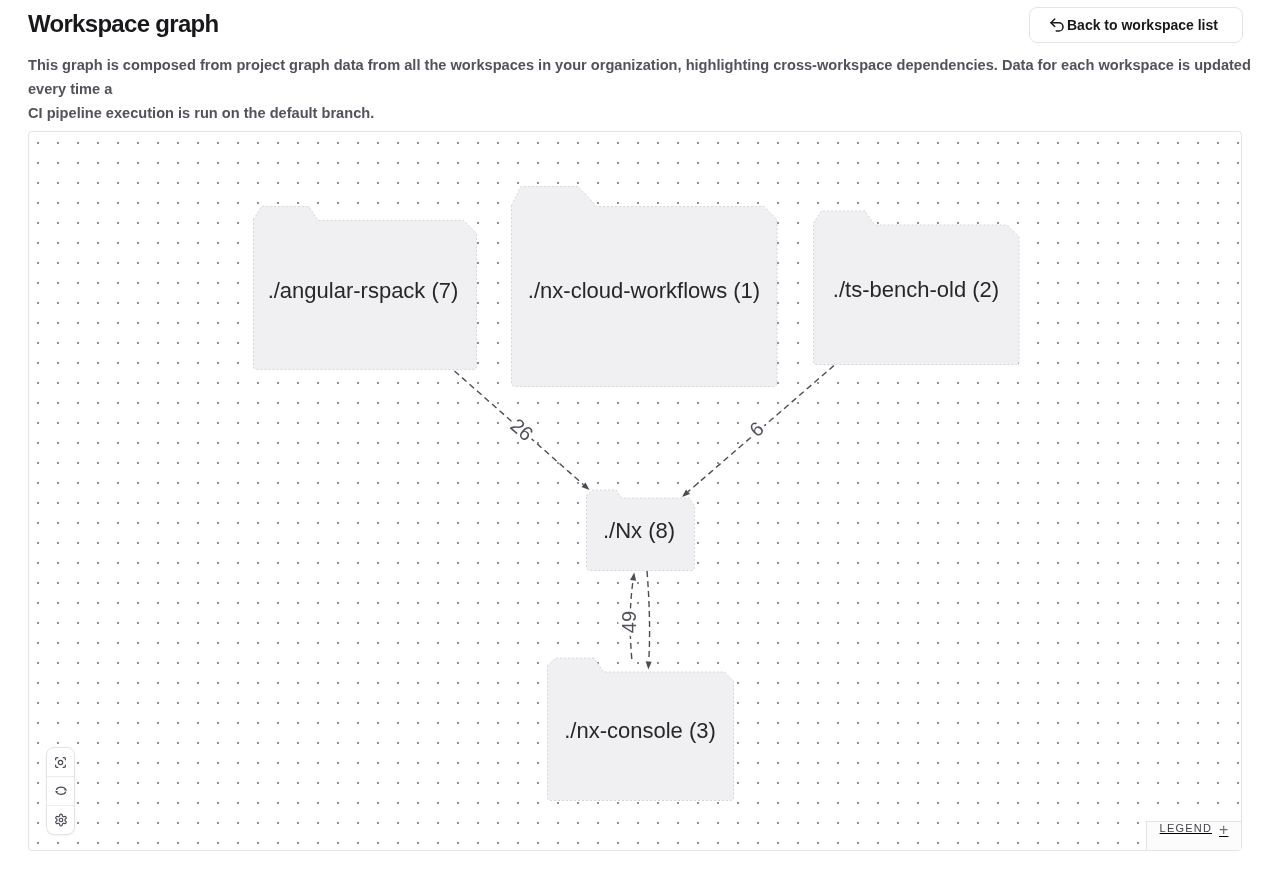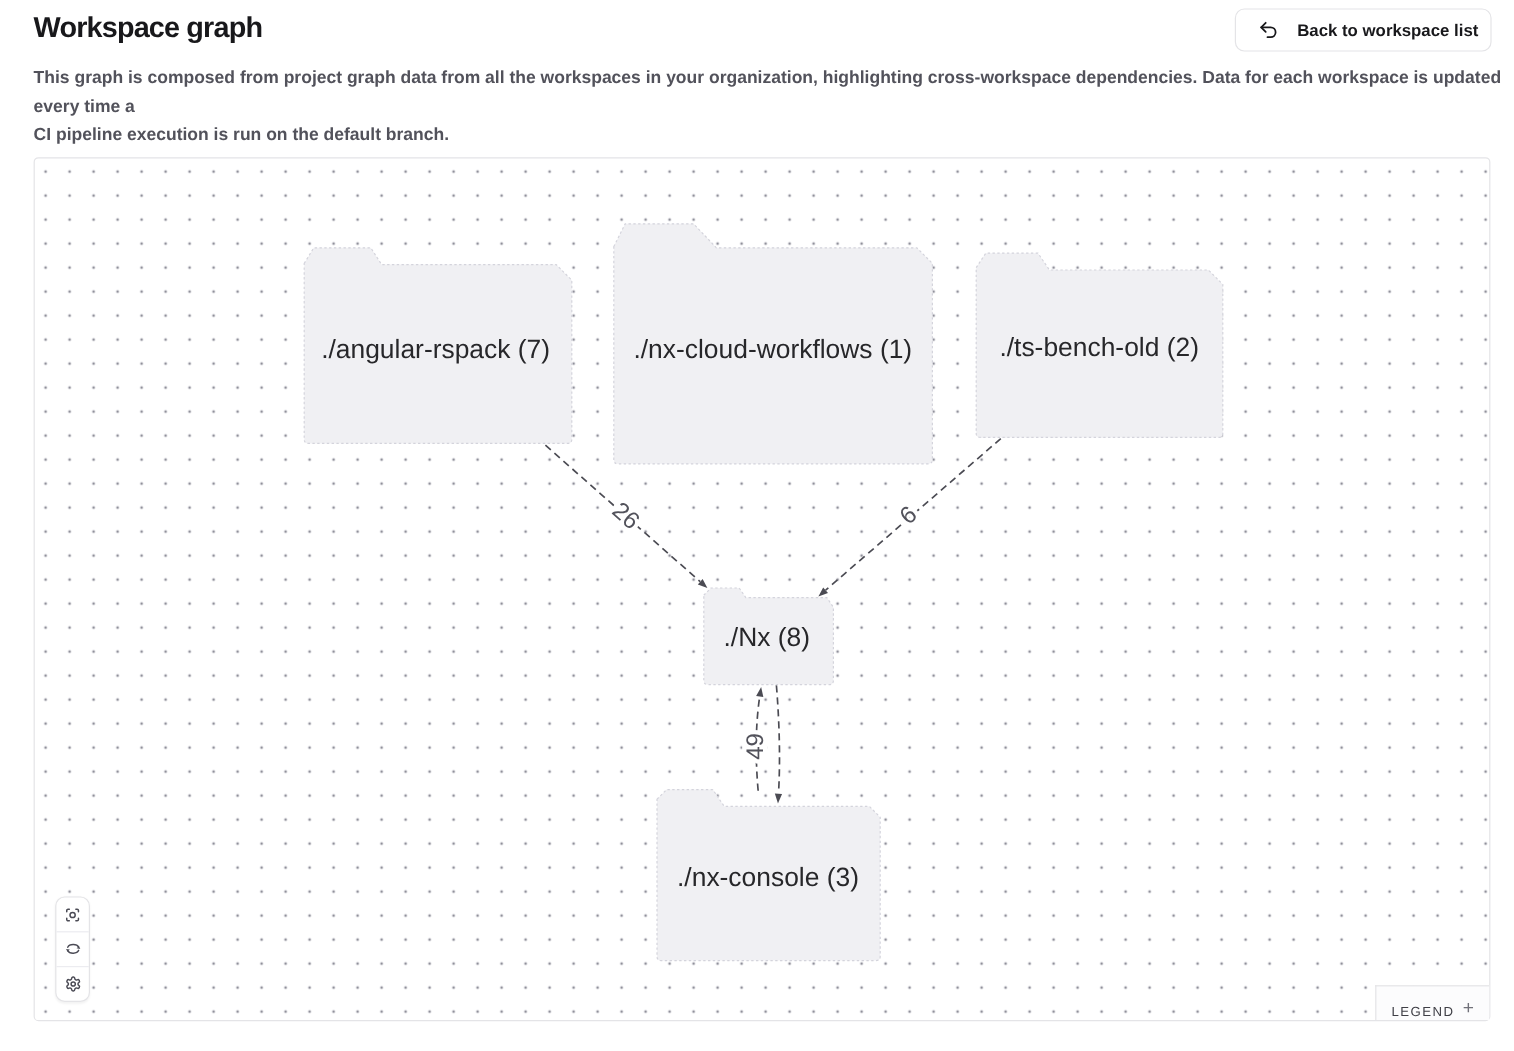--- a/index.html
+++ b/index.html
@@ -1,29 +1,29 @@
 <!DOCTYPE html>
 <html><head>
 <meta charset="utf-8">
 <style>
   * { margin:0; padding:0; box-sizing:border-box; }
   html,body { width:1262px; height:876px; background:#fff; font-family:"Liberation Sans", sans-serif; overflow:hidden; }
   .page { position:relative; width:1206px; height:876px; }
   h1 { position:absolute; left:28px; top:10px; font-size:24px; font-weight:700; color:#18181b; letter-spacing:-0.7px; }
-  .backbtn { position:absolute; left:1029px; top:7px; width:214px; height:36px; background:#fff; border:1px solid #e4e4e7; border-radius:8px; display:flex; align-items:center; gap:15px; padding-left:18px; }
+  .backbtn { position:absolute; left:1029px; top:7px; width:214px; height:36px; background:#fff; border:1px solid #e4e4e7; border-radius:8px; display:flex; align-items:center; gap:1px; padding-left:18px; }
   .backbtn span { font-size:14px; font-weight:600; color:#18181b; }
   .desc { position:absolute; left:28px; top:53px; width:1235px; font-size:14.6px; line-height:24px; color:#52525b;font-weight:bold; }
   .canvas { position:absolute; left:28px; top:131px; width:1214px; height:720px; border:1px solid #e4e4e7; border-radius:4px; background-color:#fff;
     background-image:radial-gradient(circle, #90909b 1.2px, transparent 1.35px);
     background-size:20px 20px; background-position:-1px 1px; }
   .gsvg { position:absolute; left:0; top:0; }
   .controls { position:absolute; left:17px; top:615px; width:29px; height:88px; background:#fff; border:1px solid #e4e4e7; border-radius:8px; box-shadow:0 1px 2px rgba(0,0,0,0.05); display:flex; flex-direction:column; }
   .controls .cbtn { flex:1; display:flex; align-items:center; justify-content:center; }
   .controls .cbtn + .cbtn { border-top:1px solid #ececf0; }
-  .legend { position:absolute; right:0px; bottom:0px; width:95px; height:29px; background:#fcfcfd; border-top:1px solid #e4e4e7; border-left:1px solid #e4e4e7; display:flex; align-items:flex-end; justify-content:center; gap:7px; }
+  .legend { position:absolute; right:0px; bottom:0px; width:95px; height:29px; background:#fcfcfd; border-top:1px solid #e4e4e7; border-left:1px solid #e4e4e7; display:flex; align-items:flex-start; justify-content:center; gap:7px;text-decoration:underline; }
   .legend .lg { font-size:11px; letter-spacing:1.2px; color:#3f3f46; font-weight:500; }
   .legend .plus { font-size:16px; color:#71717a; font-weight:400; margin-top:-1px; }
 </style>
 </head>
 <body>
 <div class="page">
   <h1>Workspace graph</h1>
   <div class="backbtn">
     <svg width="18" height="18" viewBox="0 0 24 24" fill="none" stroke="#18181b" stroke-width="2" stroke-linecap="round" stroke-linejoin="round">
         <path d="M9 14 4 9l5-5"></path>

